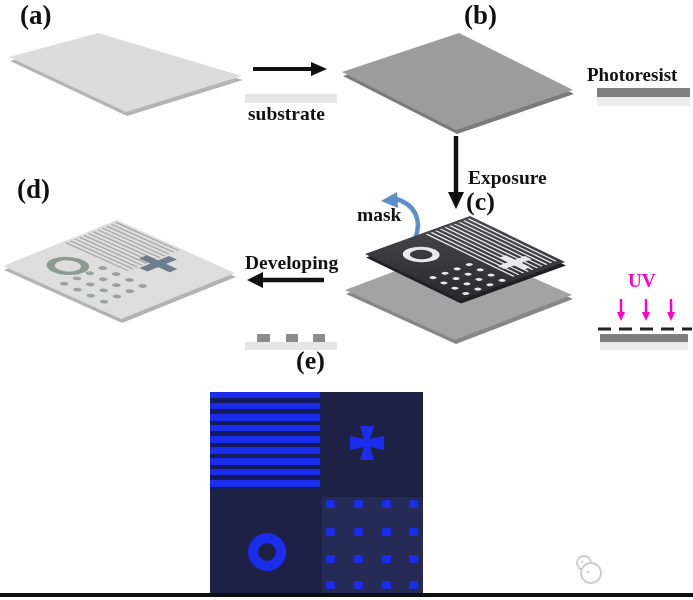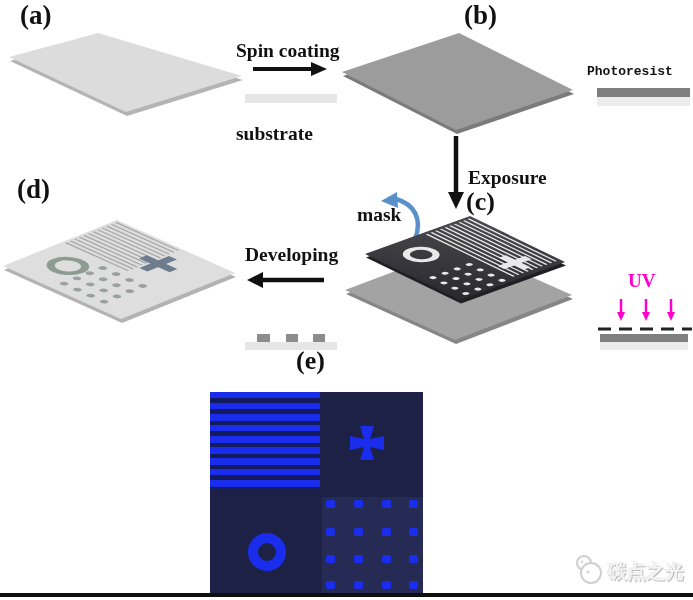--- a/index.html
+++ b/index.html
@@ -176,26 +176,25 @@
       <rect x="600" y="342" width="88" height="8" fill="#ececec"></rect>
     </g>
   </svg>
 
   <div class="lbl panel" style="left:20px;top:2px;">(a)</div>
   <div class="lbl panel" style="left:464px;top:2px;">(b)</div>
   <div class="lbl" style="left:466px;top:189px;font-size:26px;">(c)</div>
   <div class="lbl panel" style="left:17px;top:176px;">(d)</div>
   <div class="lbl" style="left:296px;top:348px;font-size:26px;">(e)</div>
 
-  <div class="lbl step" style="left:236px;top:41px;">Spin coating</div>
-  <div class="lbl step" style="left:236px;top:104px;margin-top:20px;">substrate</div>
-  <div class="lbl" style="left:587px;top:65px;font-size:13px;font-family:Liberation Mono, monospace;">Photoresist</div>
+  <div class="lbl step" style="left:248px;top:104px;">substrate</div>
+  <div class="lbl" style="left:587px;top:65px;font-size:19px;">Photoresist</div>
   <div class="lbl step" style="left:468px;top:168px;">Exposure</div>
   <div class="lbl step" style="left:357px;top:205px;">mask</div>
-  <div class="lbl step" style="left:245px;top:245px;">Developing</div>
+  <div class="lbl step" style="left:245px;top:253px;">Developing</div>
   <div class="lbl" style="left:628px;top:271px;font-size:19px;color:var(--uv);">UV</div>
 
   <div id="e-img">
     <div id="e-stripes"></div>
     <div id="e-dots-bg"></div>
     <div id="e-cross"></div>
     <div id="e-ring"></div>
     <div id="e-dots">
         <div class="e-dot" style="left: 115.5px; top: 108px;"></div>
         <div class="e-dot" style="left: 143.5px; top: 108px;"></div>
@@ -218,16 +217,15 @@
 
   <div id="bottom-line"></div>
 
   <div id="watermark">
     <svg width="36" height="36" style="position:absolute;left:0;top:0;">
       <circle cx="12" cy="11" r="7" fill="#ffffff" stroke="#cfcfcf" stroke-width="2"></circle>
       <circle cx="19" cy="21" r="10" fill="#ffffff" stroke="#cfcfcf" stroke-width="2"></circle>
       <circle cx="10" cy="10" r="1.4" fill="#d8d8d8"></circle>
       <circle cx="16" cy="20" r="1.6" fill="#d8d8d8"></circle>
     </svg>
-    <span id="wm-text">碳点之光</span>
   </div>
 
 </div>
 
 </body></html>

